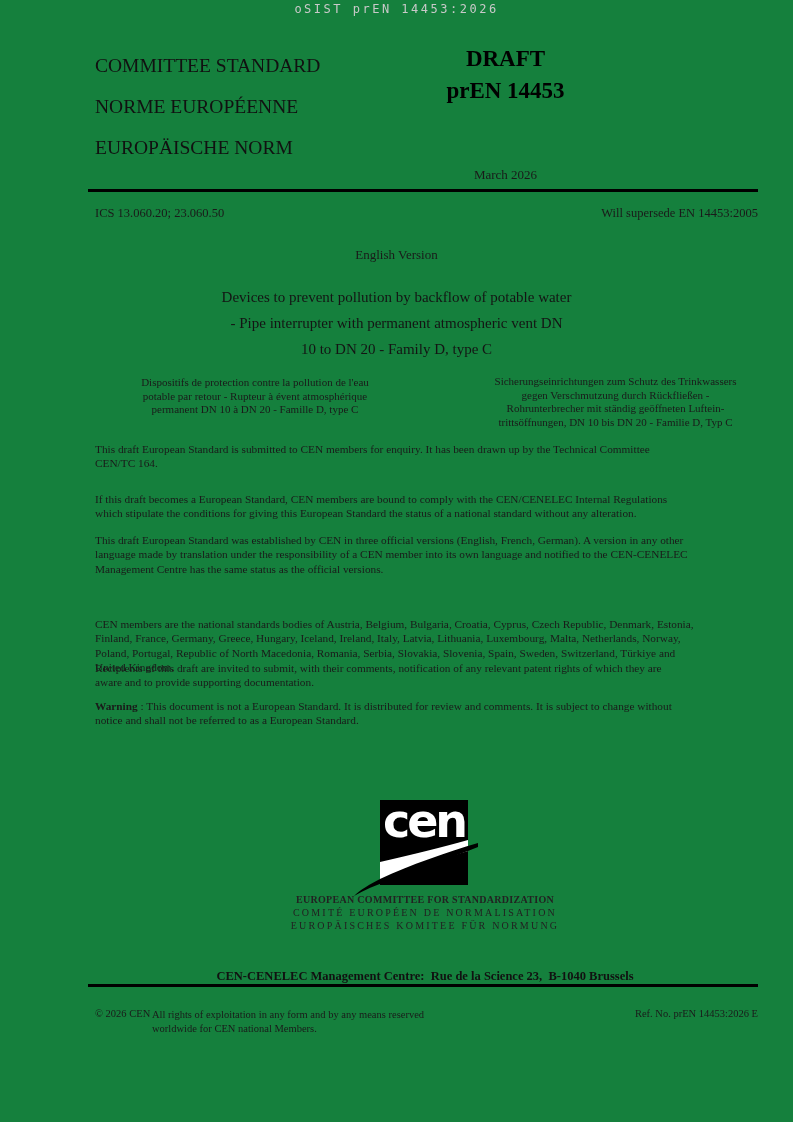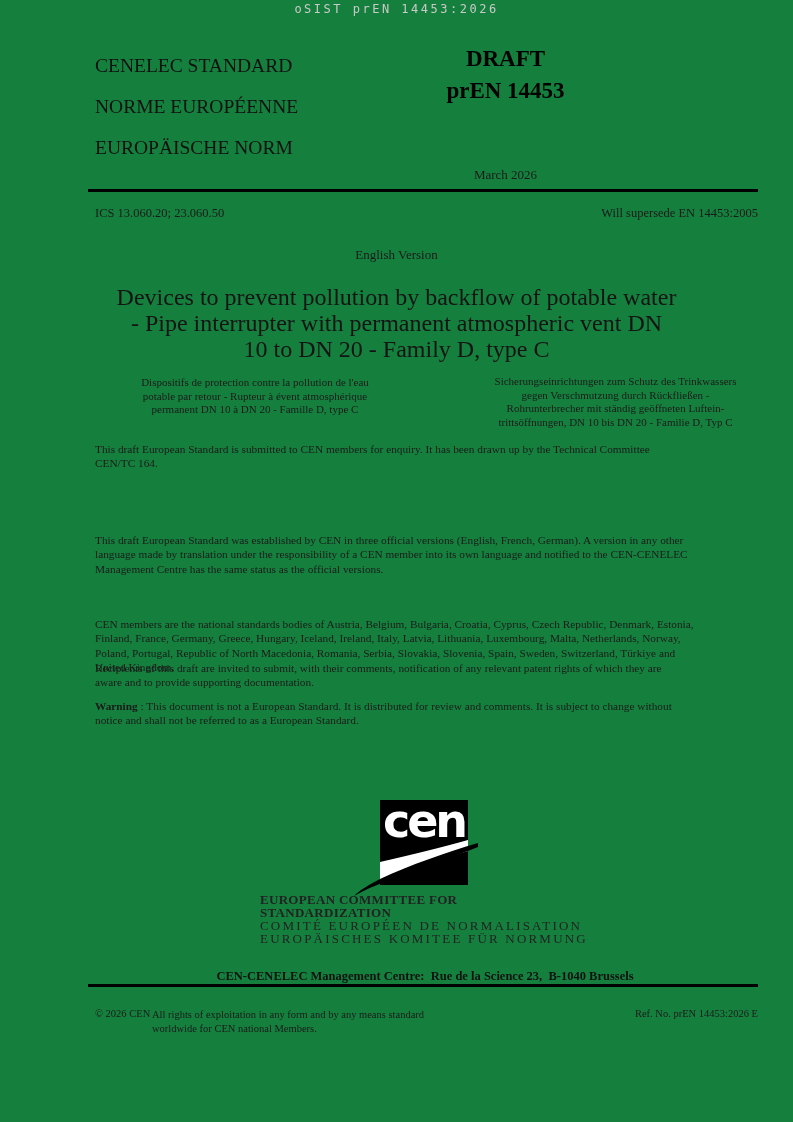--- a/index.html
+++ b/index.html
@@ -25,50 +25,50 @@
   .hdr-right{left:418px;width:175px;text-align:center;color:#000;}
   .draft{top:46px;font-size:23px;font-weight:bold;}
   .docnum{top:78px;font-size:23px;font-weight:bold;}
   .issue-date{top:167px;font-size:13px;color:#1a1a1a;}
   .rule{left:88px;width:670px;height:2.5px;background:#000;}
   .rule1{top:189px;}
   .rule2{top:984px;}
   .ics{top:206px;left:95px;font-size:12.5px;}
   .supersede{top:206px;left:450px;width:308px;text-align:right;font-size:12.5px;}
   .version{top:247px;left:0;width:793px;text-align:center;font-size:13px;}
-  .doc-title{top:284px;left:40px;width:713px;text-align:center;font-size:24px;line-height:26px;color:#141414;}
+  .doc-title{top:284px;left:40px;width:713px;text-align:center;font-size:15px;line-height:26px;color:#141414;}
   .title-fr{top:376px;left:100px;width:310px;text-align:center;font-size:11px;line-height:13.5px;}
   .title-de{top:375px;left:468px;width:295px;text-align:center;font-size:11px;line-height:13.5px;}
   .body-p{left:95px;width:665px;font-size:11.3px;line-height:14.3px;margin:0;}
   .p1{top:442px;} .p2{top:492px;} .p3{top:533px;}
   .p4{top:617px;} .p5{top:661px;} .p6{top:699px;}
   .logo-wrap{left:352px;top:795px;width:130px;height:103px;}
   .logo-svg{position:absolute;left:0;top:0;overflow:visible;}
   .logo-text{
     position:absolute;left:28px;top:2px;width:88px;text-align:center;
     font-family:"DejaVu Sans","Liberation Sans",sans-serif;
     font-size:46px;font-weight:bold;letter-spacing:-3px;color:#fff;line-height:48px;
   }
-  .logo-captions{top:893px;left:260px;width:330px;font-size:13px;line-height:13px;color:#222;}
+  .logo-captions{top:893px;left:260px;width:330px;text-align:center;font-size:10px;line-height:13px;color:#222;}
   .cap1{font-weight:bold;letter-spacing:0.3px;}
   .cap2,.cap3{letter-spacing:2.2px;}
   .address{top:959px;left:85px;width:680px;text-align:center;font-size:12.5px;font-weight:bold;color:#111;margin-top:10px;}
   .foot-copy{top:1008px;left:95px;font-size:10.5px;}
   .foot-rights{top:1008px;left:152px;width:420px;font-size:10.5px;line-height:14px;}
   .foot-ref{top:1008px;left:450px;width:308px;text-align:right;font-size:10.5px;}
 </style>
 </head>
 <body>
 
 <div id="page">
 
   <div class="abs watermark pre">oSIST prEN 14453:2026</div>
 
   <div class="hdr-left">
-    <div class="abs hdr-en">CENELEC STANDARD</div>
+    <div class="abs hdr-en">COMMITTEE STANDARD</div>
     <div class="abs hdr-fr">NORME EUROPÉENNE</div>
     <div class="abs hdr-de">EUROPÄISCHE NORM</div>
   </div>
 
   <div>
     <div class="abs hdr-right draft">DRAFT</div>
     <div class="abs hdr-right docnum">prEN 14453</div>
     <div class="abs hdr-right issue-date">March 2026</div>
   </div>
 
@@ -86,20 +86,22 @@
   <div class="abs title-fr pre">Dispositifs de protection contre la pollution de l'eau
 potable par retour - Rupteur à évent atmosphérique
 permanent DN 10 à DN 20 - Famille D, type C</div>
   <div class="abs title-de pre">Sicherungseinrichtungen zum Schutz des Trinkwassers
 gegen Verschmutzung durch Rückfließen -
 Rohrunterbrecher mit ständig geöffneten Luftein-
 trittsöffnungen, DN 10 bis DN 20 - Familie D, Typ C</div>
 
   <p class="abs body-p pre p1">This draft European Standard is submitted to CEN members for enquiry. It has been drawn up by the Technical Committee
 CEN/TC 164.</p>
+  <p class="abs body-p pre p2">If this draft becomes a European Standard, CEN members are bound to comply with the CEN/CENELEC Internal Regulations
+which stipulate the conditions for giving this European Standard the status of a national standard without any alteration.</p>
   <p class="abs body-p pre p3">This draft European Standard was established by CEN in three official versions (English, French, German). A version in any other
 language made by translation under the responsibility of a CEN member into its own language and notified to the CEN-CENELEC
 Management Centre has the same status as the official versions.</p>
   <p class="abs body-p pre p4">CEN members are the national standards bodies of Austria, Belgium, Bulgaria, Croatia, Cyprus, Czech Republic, Denmark, Estonia,
 Finland, France, Germany, Greece, Hungary, Iceland, Ireland, Italy, Latvia, Lithuania, Luxembourg, Malta, Netherlands, Norway,
 Poland, Portugal, Republic of North Macedonia, Romania, Serbia, Slovakia, Slovenia, Spain, Sweden, Switzerland, Türkiye and
 United Kingdom.</p>
   <p class="abs body-p pre p5">Recipients of this draft are invited to submit, with their comments, notification of any relevant patent rights of which they are
 aware and to provide supporting documentation.</p>
   <p class="abs body-p pre p6"><b>Warning</b><span> : This document is not a European Standard. It is distributed for review and comments. It is subject to change without
@@ -118,17 +120,17 @@
     <div class="cap1">EUROPEAN COMMITTEE FOR STANDARDIZATION</div>
     <div class="cap2">COMITÉ EUROPÉEN DE NORMALISATION</div>
     <div class="cap3">EUROPÄISCHES KOMITEE FÜR NORMUNG</div>
   </div>
 
   <div class="abs address">CEN-CENELEC Management Centre:&nbsp; Rue de la Science 23,&nbsp; B-1040 Brussels</div>
 
   <div class="abs rule rule2"></div>
 
   <div class="abs foot-copy">© 2026 CEN</div>
-  <div class="abs foot-rights pre">All rights of exploitation in any form and by any means standard
+  <div class="abs foot-rights pre">All rights of exploitation in any form and by any means reserved
 worldwide for CEN national Members.</div>
   <div class="abs foot-ref">Ref. No. prEN 14453:2026 E</div>
 
 </div>
 
 </body></html>

